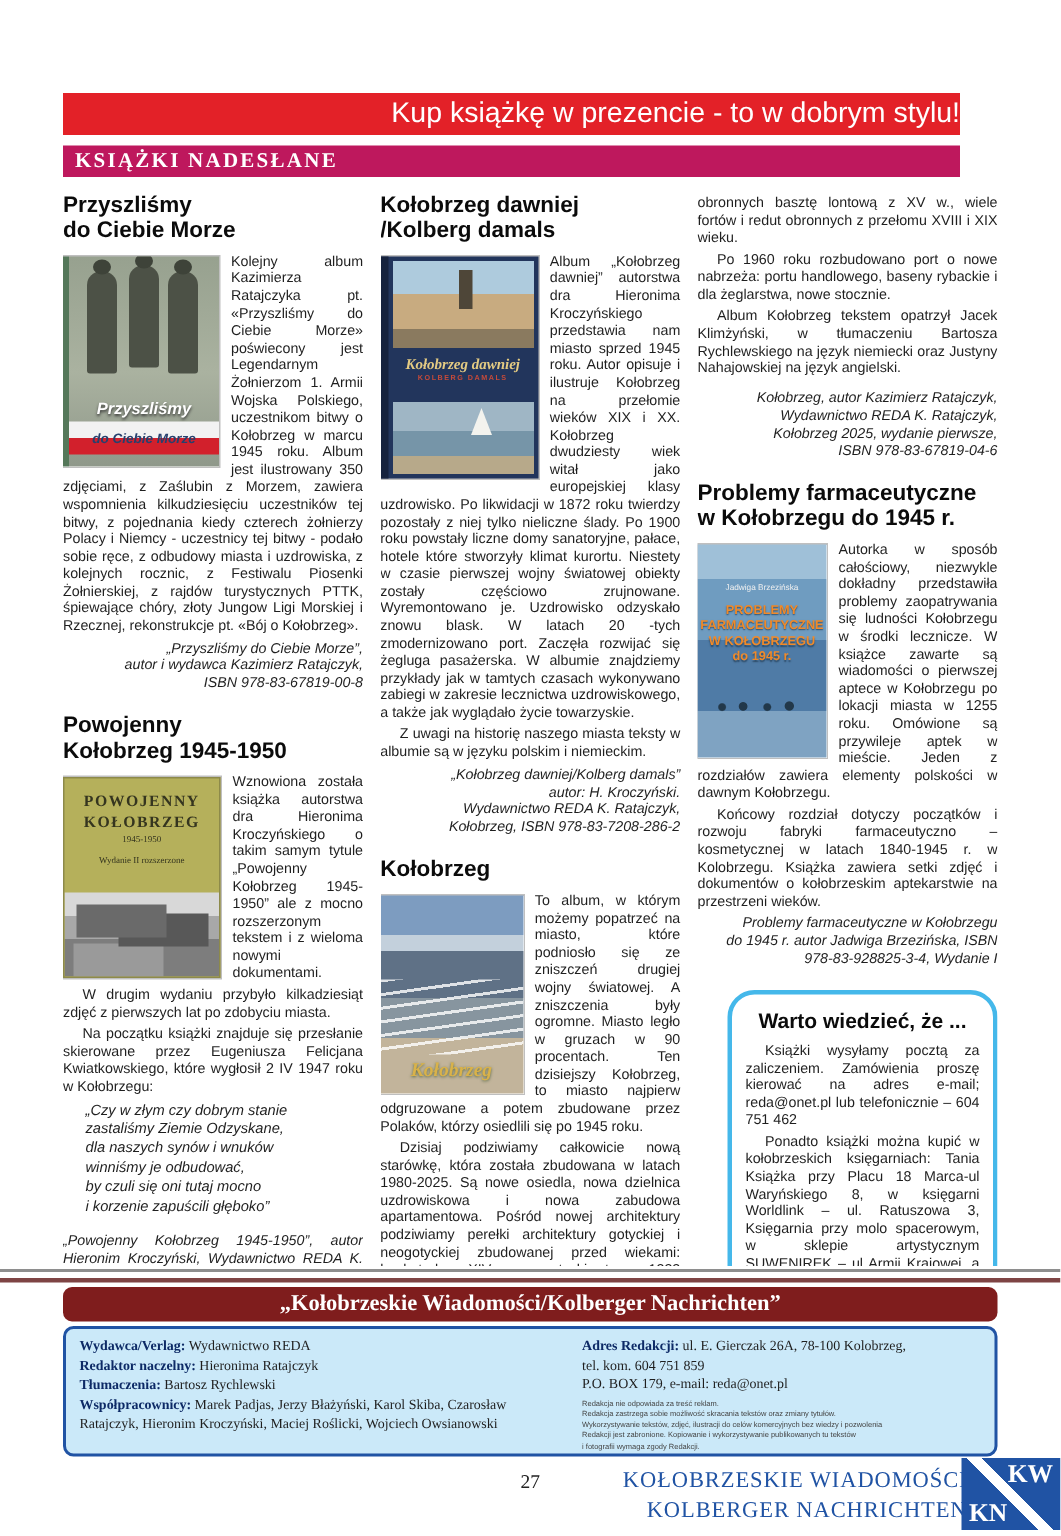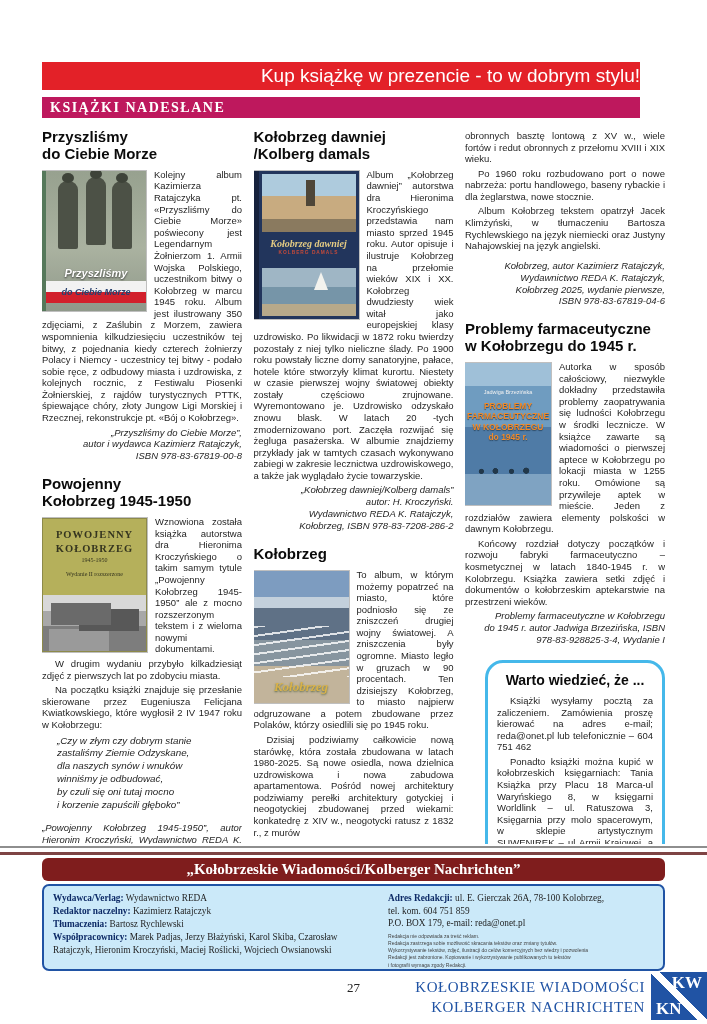--- a/index.html
+++ b/index.html
@@ -87,21 +87,21 @@
            border-radius:7px;box-sizing:border-box;padding:6px 9px;display:flex;font-family:"Liberation Serif",serif;}
   .fleft{width:55%;font-size:9.3px;line-height:1.4;padding-right:10px;}
   .fright{width:45%;font-size:9.3px;line-height:1.35;}
   .frow b{color:#0d2a66;}
   .legal{font-family:"Liberation Sans",sans-serif;font-size:5px;line-height:1.45;color:#444;white-space:pre-line;margin-top:3px;}
 
   
   .pagenum{position:absolute;left:0;top:980px;width:707px;text-align:center;font-family:"Liberation Serif",serif;font-size:13px;color:#222;}
   .brand{position:absolute;right:62px;top:978px;text-align:right;color:#2053a4;font-family:"Liberation Serif",serif;
          font-weight:normal;font-size:15px;line-height:1.3;letter-spacing:.6px;white-space:pre-line;}
-  .logo{position:absolute;right:0;top:972px;width:56px;height:48px;background:
+  .logo{position:absolute;right:0;top:972px;width:66px;height:48px;background:
         linear-gradient(45deg,#2053a4 0 45%,#ffffff 45% 54%,#2053a4 54% 100%);}
   .logo .lt{position:absolute;top:1px;right:5px;color:#fff;font-family:"Liberation Serif",serif;font-weight:bold;font-size:17px;}
   .logo .lb{position:absolute;bottom:1px;left:5px;color:#fff;font-family:"Liberation Serif",serif;font-weight:bold;font-size:17px;}
 </style>
 </head>
 <body>
 
 <div class="page">
 
   <div class="promo">Kup książkę w prezencie - to w dobrym stylu!</div>
@@ -158,20 +158,21 @@
         <div class="cover c3">
           <div class="c3-top"></div>
           <div class="c3-band">
             <div class="c3-t1">Kołobrzeg dawniej</div>
             <div class="c3-t2">KOLBERG DAMALS</div>
           </div>
           <div class="c3-bot"></div>
         </div>
         <p class="p">Album „Kołobrzeg dawniej” autorstwa dra Hieronima Kroczyńskiego przedstawia nam miasto sprzed 1945 roku. Autor opisuje i ilustruje Kołobrzeg na przełomie wieków XIX i XX. Kołobrzeg dwudziesty wiek witał jako europejskiej klasy uzdrowisko. Po likwidacji w 1872 roku twierdzy pozostały z niej tylko nieliczne ślady. Po 1900 roku powstały liczne domy sanatoryjne, pałace, hotele które stworzyły klimat kurortu. Niestety w czasie pierwszej wojny światowej obiekty zostały częściowo zrujnowane. Wyremontowano je. Uzdrowisko odzyskało znowu blask. W latach 20 -tych zmodernizowano port. Zaczęła rozwijać się żegluga pasażerska. W albumie znajdziemy przykłady jak w tamtych czasach wykonywano zabiegi w zakresie lecznictwa uzdrowiskowego, a także jak wyglądało życie towarzyskie.</p>
       </div>
+      <p class="p ind">Z uwagi na historię naszego miasta teksty w albumie są w języku polskim i niemieckim.</p>
       <p class="attr">„Kołobrzeg dawniej/Kolberg damals”
 autor: H. Kroczyński.
 Wydawnictwo REDA K. Ratajczyk,
 Kołobrzeg, ISBN 978-83-7208-286-2</p>
 
       <div class="h">Kołobrzeg</div>
       <div class="body">
         <div class="cover c4">
           <div class="c4-foam"></div>
           <div class="c4-t1">Kołobrzeg</div>
@@ -215,21 +216,21 @@
       </div>
     </div>
   </div>
 
   <div class="sep"></div>
   <div class="masthead">„Kołobrzeskie Wiadomości/Kolberger Nachrichten”</div>
 
   <div class="footbox">
     <div class="fleft">
       <div class="frow"><b>Wydawca/Verlag:</b> <span>Wydawnictwo REDA</span></div>
-      <div class="frow"><b>Redaktor naczelny:</b> <span>Kazimierz Ratajczyk</span></div>
+      <div class="frow"><b>Redaktor naczelny:</b> <span>Hieronima Ratajczyk</span></div>
       <div class="frow"><b>Tłumaczenia:</b> <span>Bartosz Rychlewski</span></div>
       <div class="frow"><b>Współpracownicy:</b> <span>Marek Padjas, Jerzy Błażyński, Karol Skiba, Czarosław Ratajczyk, Hieronim Kroczyński, Maciej Roślicki, Wojciech Owsianowski</span></div>
     </div>
     <div class="fright">
       <div class="frow"><b>Adres Redakcji:</b> <span>ul. E. Gierczak 26A, 78-100 Kolobrzeg,</span></div>
       <div class="frow">tel. kom. 604 751 859</div>
       <div class="frow">P.O. BOX 179, e-mail: reda@onet.pl</div>
       <div class="legal">Redakcja nie odpowiada za treść reklam.
 Redakcja zastrzega sobie możliwość skracania tekstów oraz zmiany tytułów.
 Wykorzystywanie tekstów, zdjęć, ilustracji do celów komercyjnych bez wiedzy i pozwolenia

